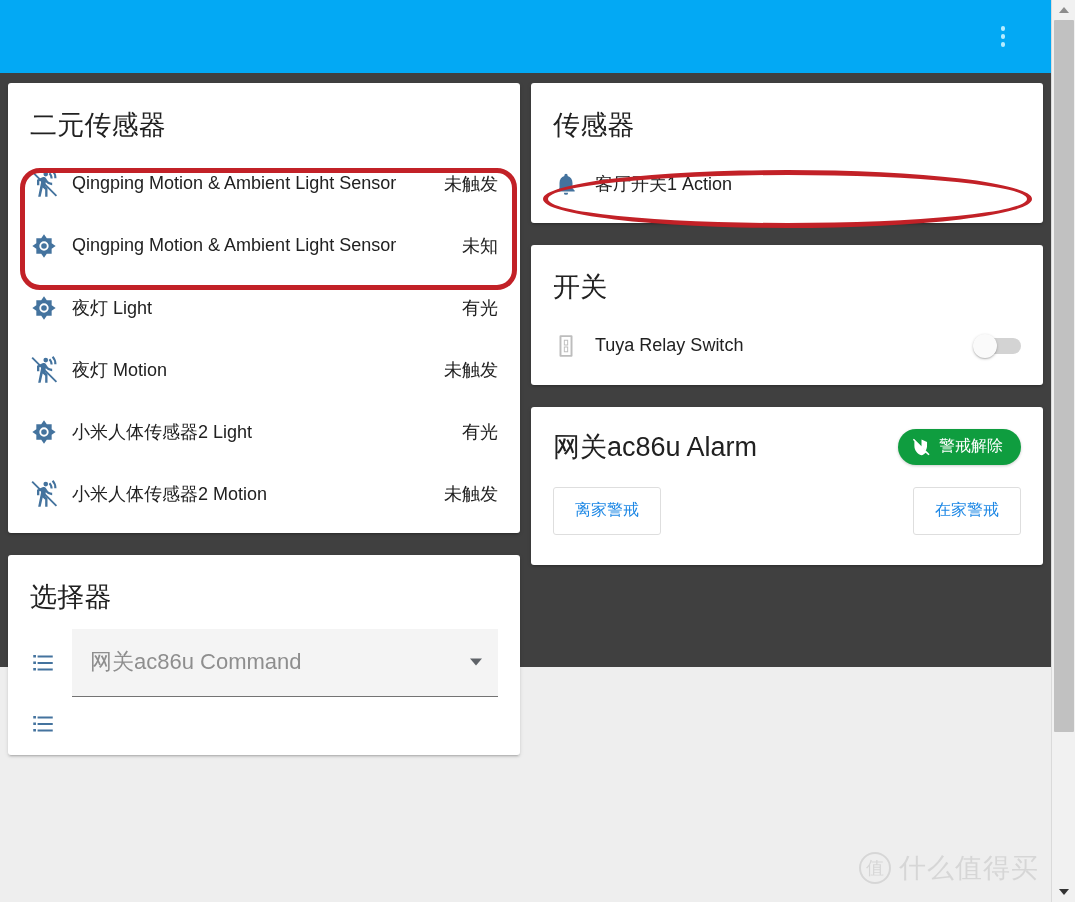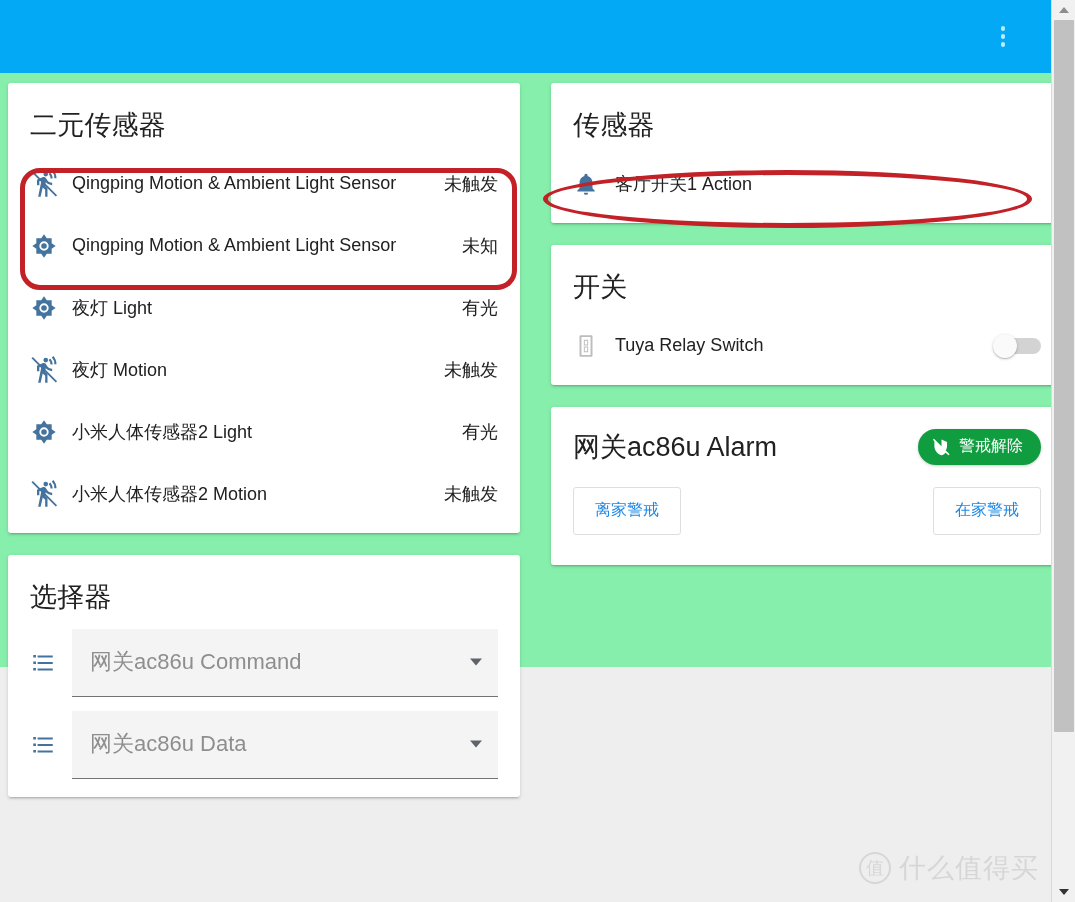--- a/index.html
+++ b/index.html
@@ -42,30 +42,30 @@
     width: 4.5px; height: 4.5px;
     border-radius: 50%;
     background: #b6ecff;
   }
 
   
   .canvas {
     position: absolute;
     left: 0; top: 73px;
     width: 1051px; height: 594px;
-    background: #86efac;
+    background: #404040;
   }
 
   .col {
     position: absolute;
     top: 10px;
     width: 512px;
   }
   .col-left  { left: 8px; }
-  .col-right { left: 531px; margin-left: 20px; }
+  .col-right { left: 531px; }
 
   .card {
     background: #ffffff;
     border-radius: 3px;
     box-shadow: 0 2px 2px 0 rgba(0,0,0,.10),
                 0 1px 5px 0 rgba(0,0,0,.09),
                 0 3px 1px -2px rgba(0,0,0,.10);
     margin-bottom: 22px;
     padding-bottom: 8px;
     overflow: hidden;
@@ -399,24 +399,20 @@
             <span class="sel-caret"></span>
           </div>
         </div>
 
         <div class="sel-row">
           <span class="ic">
             <svg class="mi" width="26" height="26" viewBox="0 0 24 24">
               <path class="blue" d="M7 5h14v2H7V5zm0 6h14v2H7v-2zm0 6h14v2H7v-2zM3 4.5h2.5V7H3V4.5zm0 6h2.5V13H3v-2.5zm0 6h2.5V19H3v-2.5z"></path>
             </svg>
           </span>
-          <div class="sel-field">
-            <span class="val">网关ac86u Data</span>
-            <span class="sel-caret"></span>
-          </div>
         </div>
       </div>
     </div>
 
     <div class="col col-right">
 
       <div class="card">
         <div class="card-title">传感器</div>
 
 

